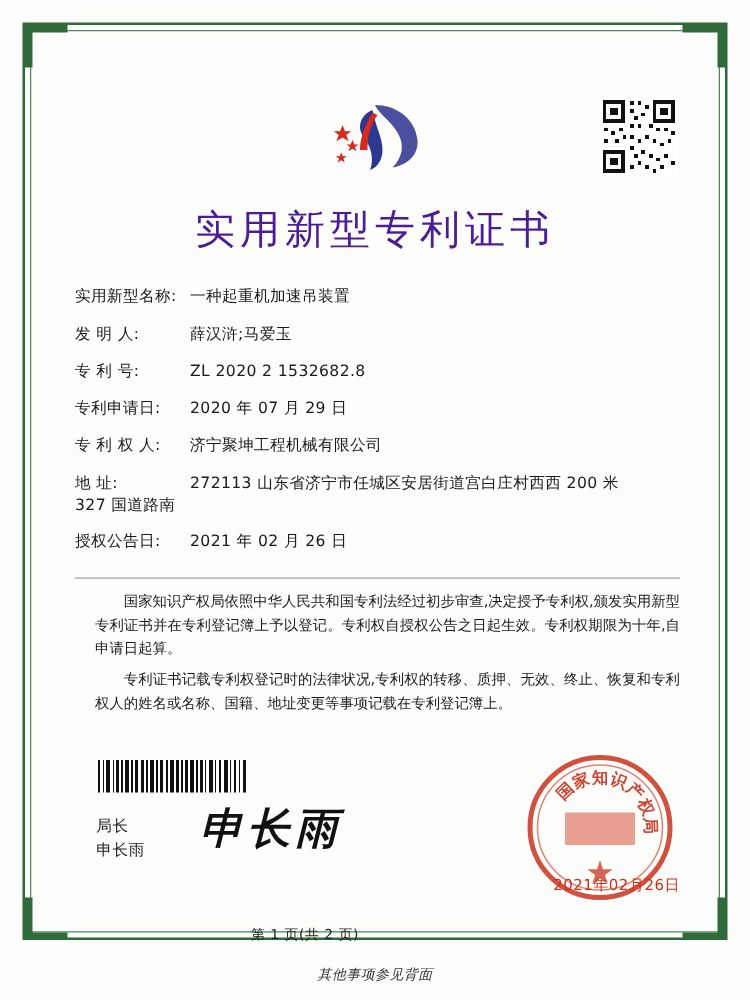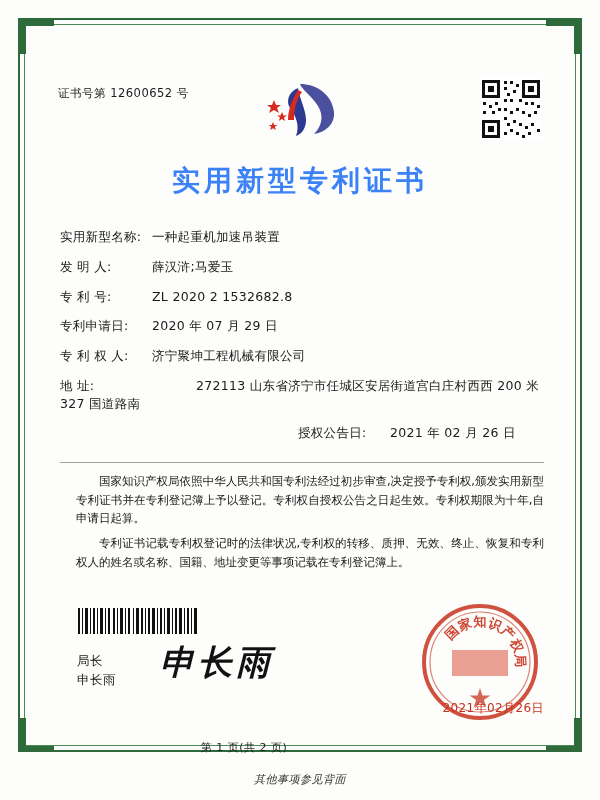--- a/index.html
+++ b/index.html
@@ -80,24 +80,24 @@
   .qr svg { display: block; }
 
   
   .title {
     position: absolute;
     left: 0;
     top: 162px;
     width: 600px;
     text-align: center;
     font-family: "DejaVu Serif", "Liberation Serif", serif;
-    font-size: 28px;
-    font-weight: bold;
+    font-size: 32px;
+    font-weight: normal;
     letter-spacing: 4px;
-    color: #3b82f6;
+    color: #4c1d95;
   }
 
   
   .fields {
     position: absolute;
     left: 60px;
     top: 230px;
     width: 484px;
     font-size: 12.5px;
     line-height: 1.1;
@@ -116,22 +116,21 @@
   .field-value {
     flex: 1 1 auto;
     letter-spacing: 0.3px;
   }
   .addr-second {
     margin-top: 4px;
     letter-spacing: 0.3px;
   }
   .two-col {
     display: flex;
-    align-items: flex-end;
-    flex-direction: column;
+    align-items: center;
   }
   .two-col .col-a { width: 246px; display: flex; }
   .two-col .col-b { flex: 1; display: flex; }
   .col-b .field-label { width: 86px; }
 
   
   .hr {
     position: absolute;
     left: 60px;
     top: 462px;
@@ -232,21 +231,20 @@
 
 <div class="page">
 
   <div class="border-outer"></div>
   <div class="border-inner"></div>
   <div class="corner tl"></div>
   <div class="corner tr"></div>
   <div class="corner bl"></div>
   <div class="corner br"></div>
 
-  <div class="cert-no">证书号第 12600652 号</div>
 
   <div class="logo">
     <svg width="104" height="62" viewBox="0 0 104 62">
       <path d="M52 6 C68 6 84 16 86 34 C87 46 78 54 66 56 C74 48 76 38 70 28 C64 18 54 12 52 6 Z" fill="#4a4f9e"></path>
       <path d="M50 10 C52 22 58 32 58 42 C58 50 54 56 48 58 C52 48 48 38 42 30 C38 24 40 14 50 10 Z" fill="#2b3990"></path>
       <path d="M50 12 C44 22 40 32 40 42 L46 42 C46 32 48 22 54 14 Z" fill="#d52b1e"></path>
       <g fill="#d52b1e">
         <polygon points="26,22 28,27 33,27 29,30 31,35 26,32 21,35 23,30 19,27 24,27"></polygon>
         <polygon points="34,34 35.5,37.5 39,37.5 36,39.5 37.2,43 34,41 30.8,43 32,39.5 29,37.5 32.5,37.5"></polygon>
         <polygon points="25,44 26.2,47 29.5,47 26.8,48.8 27.8,52 25,50.2 22.2,52 23.2,48.8 20.5,47 23.8,47"></polygon>
@@ -324,21 +322,21 @@
     </div>
     <div class="field-row">
       <span class="field-label">专利申请日:</span>
       <span class="field-value">2020 年 07 月 29 日</span>
     </div>
     <div class="field-row">
       <span class="field-label">专 利 权 人:</span>
       <span class="field-value">济宁聚坤工程机械有限公司</span>
     </div>
     <div>
-      <div class="field-row" style="margin-bottom:0;gap:44px;">
+      <div class="field-row" style="margin-bottom:0;">
         <span class="field-label">地 址:</span>
         <span class="field-value">272113 山东省济宁市任城区安居街道宫白庄村西西 200 米</span>
       </div>
       <div class="addr-second">327 国道路南</div>
     </div>
     <div class="two-col" style="margin-top:16px;">
       <div class="col-a">
         <span class="field-label">授权公告日:</span>
         <span class="field-value">2021 年 02 月 26 日</span>
       </div>

